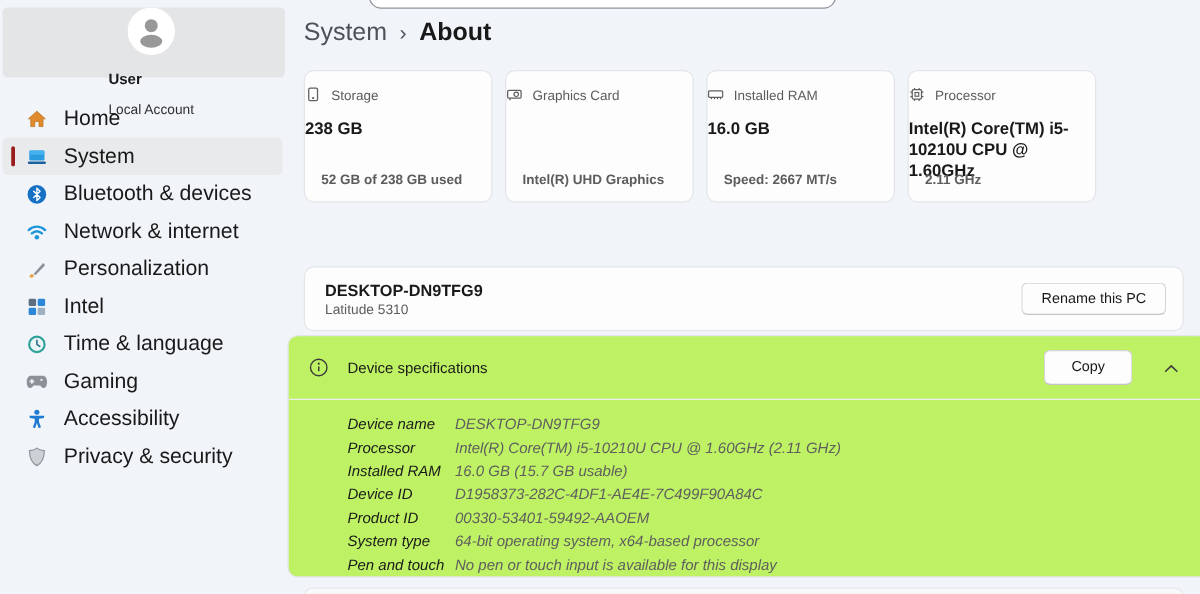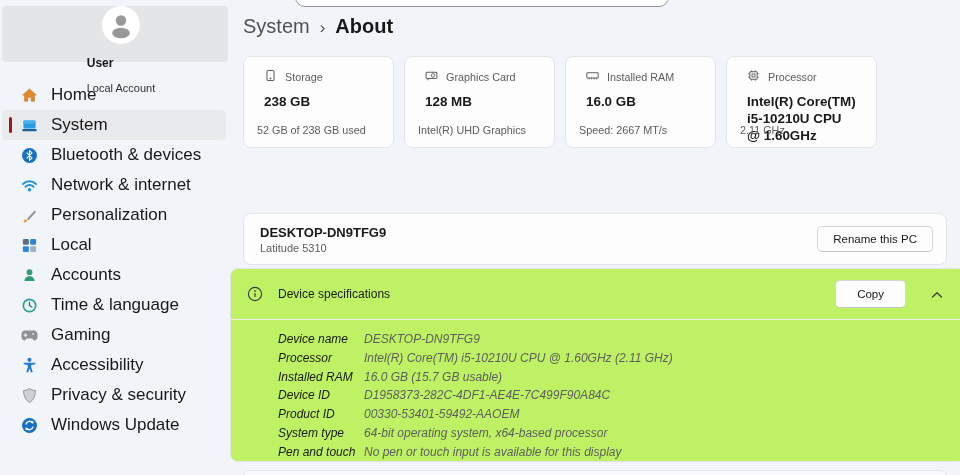--- a/index.html
+++ b/index.html
@@ -40,28 +40,28 @@
   }
   .nav-icon { width:17px; height:17px; flex:0 0 17px; display:flex; align-items:center; justify-content:center; }
   .nav-icon svg { width:17px; height:17px; }
   
   .breadcrumb { position:absolute; left:243px; top:15px; font-size:20px; display:flex; gap:10px; align-items:baseline; }
   .crumb-parent { color:#4e5157; cursor:pointer; }
   .crumb-sep { color:#4e5157; font-size:17px; }
   .crumb-current { color:#191919; font-weight:700; }
   .cards-row { position:absolute; left:243px; top:56px; display:flex; gap:10px; }
   .sum-card {
-    width:151px; height:92px; background:#fdfdfd;
+    width:151px; height:106px; background:#fdfdfd;
     border:1px solid #e4e5e8; border-radius:8px;
-    padding:12px 20px; position:relative; cursor:default;
+    padding:12px 0; position:relative; cursor:default;
   }
   .sum-head { display:flex; align-items:center; gap:8px; font-size:10.8px; color:#5c5c5c; }
   .sum-head svg { width:13px; height:13px; }
   .sum-value { margin-top:9px; font-size:13.4px; font-weight:700; color:#191919; line-height:1.28; }
-  .sum-caption { position:absolute; left:13px; right:8px; bottom:11px; font-size:10.8px; color:#5c5c5c; white-space:nowrap; }
+  .sum-caption { position:absolute; left:13px; right:8px; bottom:11px; font-size:10.8px; color:#5c5c5c; white-space:nowrap;font-weight:bold; }
   .device-card {
     position:absolute; left:243px; top:213px; width:704px; height:52px;
     background:#fdfdfd; border:1px solid #e4e5e8; border-radius:8px;
     display:flex; align-items:center; padding:0 13px 0 16px;
   }
   .device-name { font-size:13px; font-weight:700; color:#191919; }
   .device-model { font-size:11px; color:#5c5c5c; margin-top:2px; }
   .btn {
     background:#fdfdfd; border:1px solid #d5d5d7; border-bottom-color:#c4c4c6;
     border-radius:5px; font-size:11.5px; color:#191919;
@@ -162,30 +162,21 @@
     </div>
     <div class="nav-item">
       <span class="nav-icon">
         <svg viewBox="0 0 16 16">
             <rect x="1.8" y="1.8" width="5.6" height="5.6" rx="1" fill="#5d6e80"></rect>
             <rect x="8.6" y="1.8" width="5.6" height="5.6" rx="1" fill="#2b87d8"></rect>
             <rect x="1.8" y="8.6" width="5.6" height="5.6" rx="1" fill="#2b87d8"></rect>
             <rect x="8.6" y="8.6" width="5.6" height="5.6" rx="1" fill="#9fb0c0"></rect>
           </svg>
       </span>
-      <span class="nav-label">Local</span>
-    </div>
-    <div class="nav-item">
-      <span class="nav-icon">
-        <svg viewBox="0 0 16 16">
-            <circle cx="8" cy="4.9" r="2.7" fill="#2d9d78"></circle>
-            <path d="M3.3 13.2 C3.3 10.4 5.4 8.8 8 8.8 C10.6 8.8 12.7 10.4 12.7 13.2 Z" fill="#2d9d78"></path>
-          </svg>
-      </span>
-      <span class="nav-label">Accounts</span>
+      <span class="nav-label">Intel</span>
     </div>
     <div class="nav-item">
       <span class="nav-icon">
         <svg viewBox="0 0 16 16">
             <circle cx="8" cy="8" r="6.6" fill="#2f9f9a"></circle>
             <circle cx="8" cy="8" r="5" fill="#eaf6f6"></circle>
             <path d="M8 4.9 L8 8 L10.2 9.5" stroke="#2c6e8e" stroke-width="1.2" fill="none" stroke-linecap="round"></path>
           </svg>
       </span>
       <span class="nav-label">Time &amp; language</span>
@@ -210,31 +201,20 @@
       </span>
       <span class="nav-label">Accessibility</span>
     </div>
     <div class="nav-item">
       <span class="nav-icon">
         <svg viewBox="0 0 16 16">
             <path d="M8 1.4 C9.8 2.8 11.8 3.3 13.6 3.3 C13.6 8.6 11.5 12.6 8 14.6 C4.5 12.6 2.4 8.6 2.4 3.3 C4.2 3.3 6.2 2.8 8 1.4 Z" fill="#cdd1d6" stroke="#8f949a" stroke-width="0.9"></path>
           </svg>
       </span>
       <span class="nav-label">Privacy &amp; security</span>
-    </div>
-    <div class="nav-item">
-      <span class="nav-icon">
-        <svg viewBox="0 0 16 16">
-            <circle cx="8" cy="8" r="7" fill="#1670c4"></circle>
-            <path d="M4.7 6.6 A3.7 3.7 0 0 1 11.1 5.4 M11.3 9.4 A3.7 3.7 0 0 1 4.9 10.6" stroke="#fff" stroke-width="1.25" fill="none" stroke-linecap="round"></path>
-            <path d="M11.6 3.2 L11.6 5.9 L9 5.6 Z" fill="#fff"></path>
-            <path d="M4.4 12.8 L4.4 10.1 L7 10.4 Z" fill="#fff"></path>
-          </svg>
-      </span>
-      <span class="nav-label">Windows Update</span>
     </div>
   </nav>
 </aside>
 
 <div class="breadcrumb">
   <span class="crumb-parent">System</span>
   <span class="crumb-sep">›</span>
   <span class="crumb-current">About</span>
 </div>
 
@@ -252,21 +232,20 @@
   </div>
   <div class="sum-card">
     <div class="sum-head">
       <span><svg viewBox="0 0 14 14">
             <rect x="1.2" y="3.6" width="11.6" height="6.6" rx="1" fill="none" stroke="#5f5f5f" stroke-width="1.1"></rect>
             <circle cx="8.6" cy="6.9" r="1.9" fill="none" stroke="#5f5f5f" stroke-width="1"></circle>
             <path d="M3.2 10.2 L3.2 12" stroke="#5f5f5f" stroke-width="1.1"></path>
           </svg></span>
       <span>Graphics Card</span>
     </div>
-    <div class="sum-value">128 MB</div>
     <div class="sum-caption">Intel(R) UHD Graphics</div>
   </div>
   <div class="sum-card">
     <div class="sum-head">
       <span><svg viewBox="0 0 14 14">
             <rect x="0.9" y="4" width="12.2" height="5.6" rx="0.9" fill="none" stroke="#5f5f5f" stroke-width="1.1"></rect>
             <path d="M3.4 9.6 V11.2 M6 9.6 V11.2 M8.6 9.6 V11.2 M11.2 9.6 V11.2" stroke="#5f5f5f" stroke-width="1"></path>
           </svg></span>
       <span>Installed RAM</span>
     </div>

